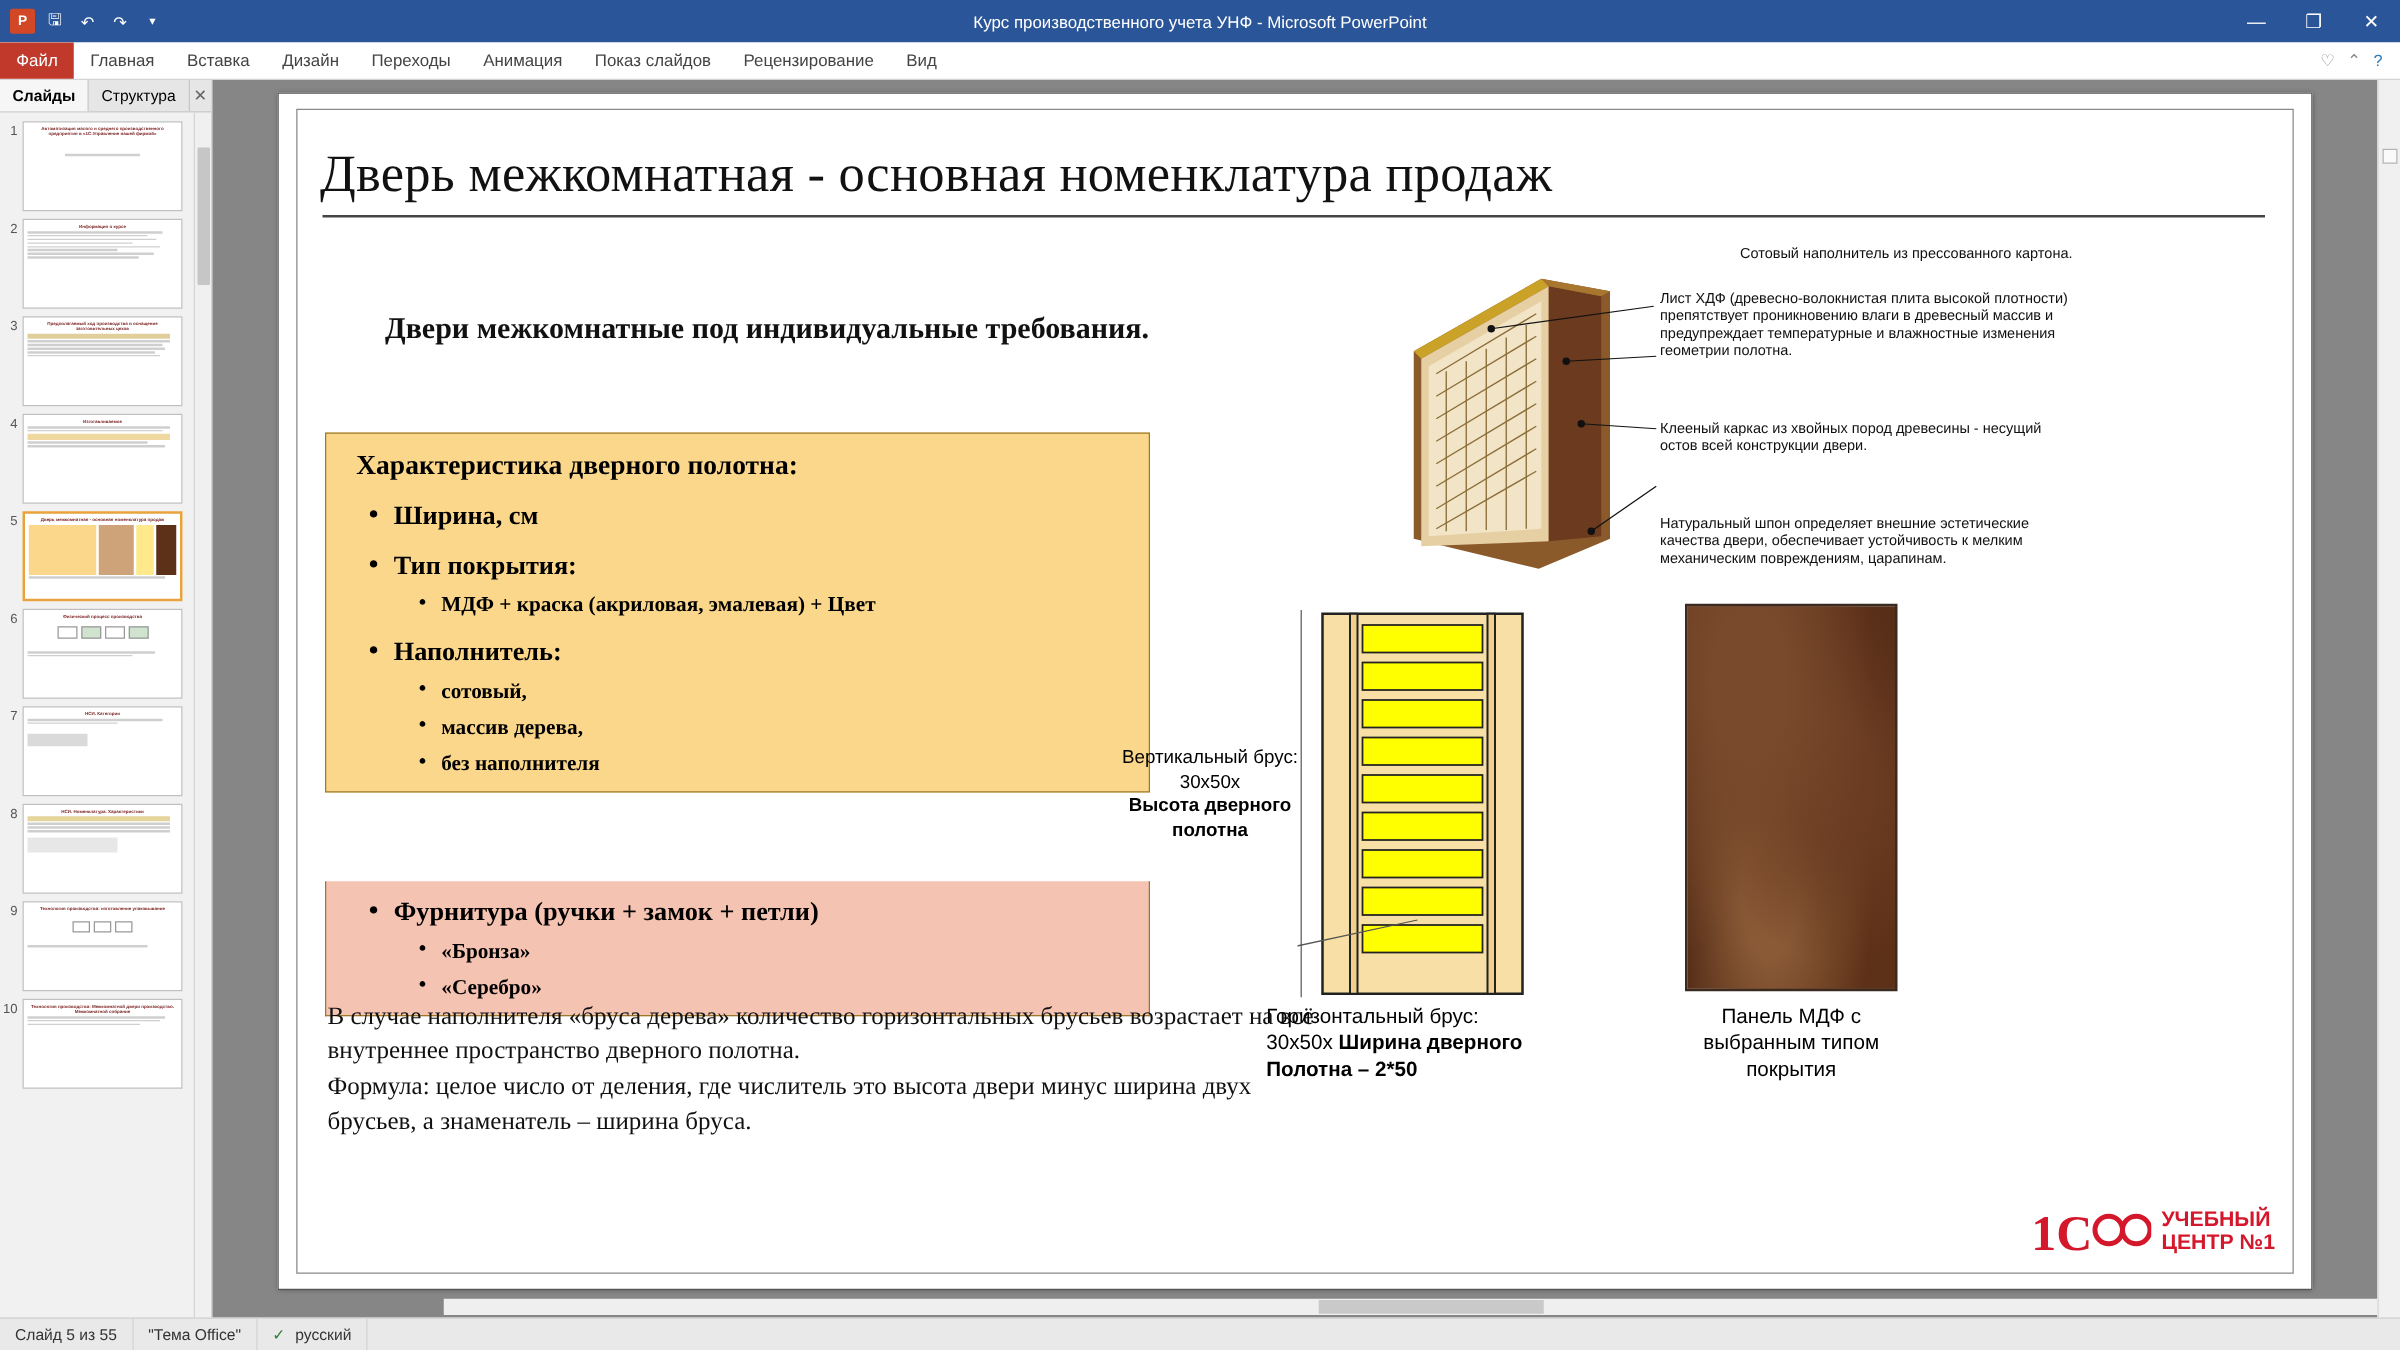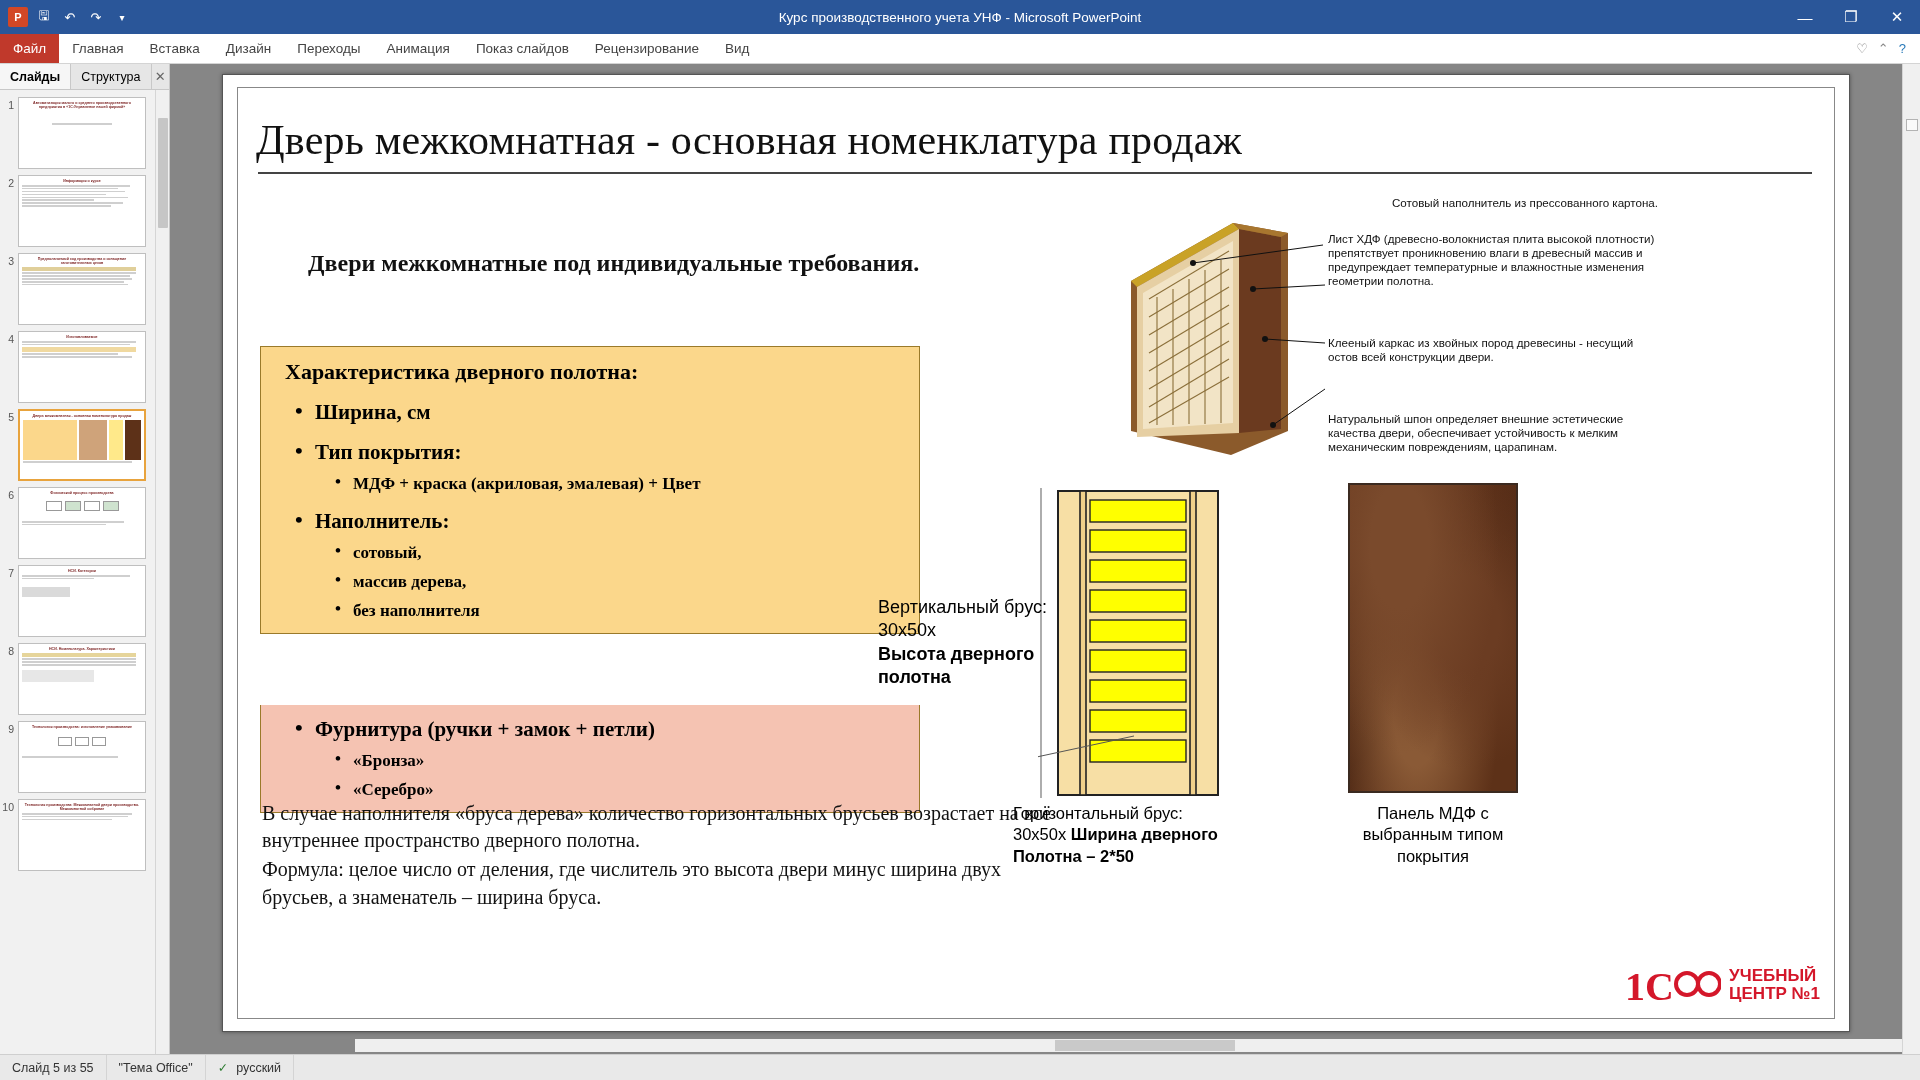--- a/index.html
+++ b/index.html
@@ -108,22 +108,22 @@
     font-family:"Liberation Serif", serif; font-size:20px; line-height:1.36; color:#111;
   }
 
   
   .door-iso{ position:absolute; left:875px; top:105px; width:720px; height:270px;}
   .callouts{ position:absolute; left:1090px; top:108px; width:500px; font-size:11.6px;
     font-family:"Liberation Sans", sans-serif; color:#111; line-height:1.22;}
   .co{ position:absolute; }
 
   .door-diagram{ position:absolute; left:800px; top:400px; width:200px; height:310px;}
-  .lbl-v{ position:absolute; left:640px; top:508px; width:180px; text-align:left;
-    font-family:"Liberation Sans", sans-serif; font-size:18px; line-height:1.3;}
+  .lbl-v{ position:absolute; left:640px; top:508px; width:180px; text-align:center;
+    font-family:"Liberation Sans", sans-serif; font-size:15px; line-height:1.3;}
   .lbl-v b{ display:block;}
   .lbl-h{ position:absolute; left:775px; top:715px; width:250px; text-align:left;
     font-family:"Liberation Sans", sans-serif; font-size:16.5px; line-height:1.3;}
   .lbl-mdf{ position:absolute; left:1085px; top:715px; width:220px; text-align:center;
     font-family:"Liberation Sans", sans-serif; font-size:16.5px; line-height:1.3;}
 
   .mdf-panel{ position:absolute; left:1110px; top:395px; width:170px; height:310px;
     border:2px solid #3b2a20;
     background:
       radial-gradient(ellipse at 30% 20%, #7a4a2c 0 18%, transparent 60%),

